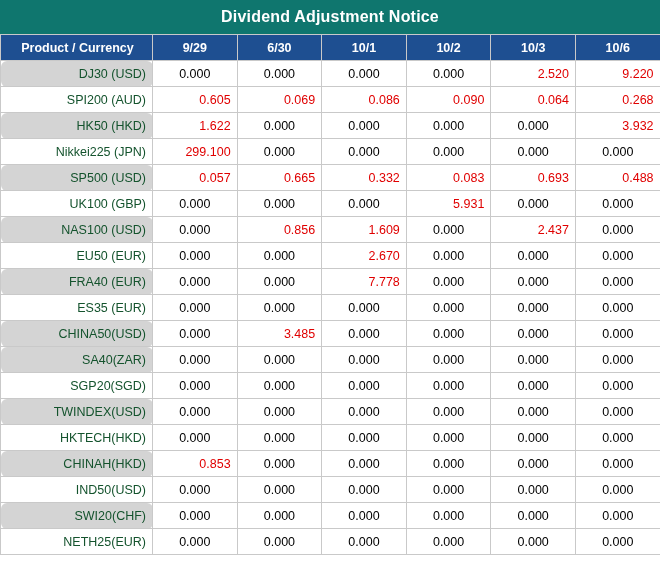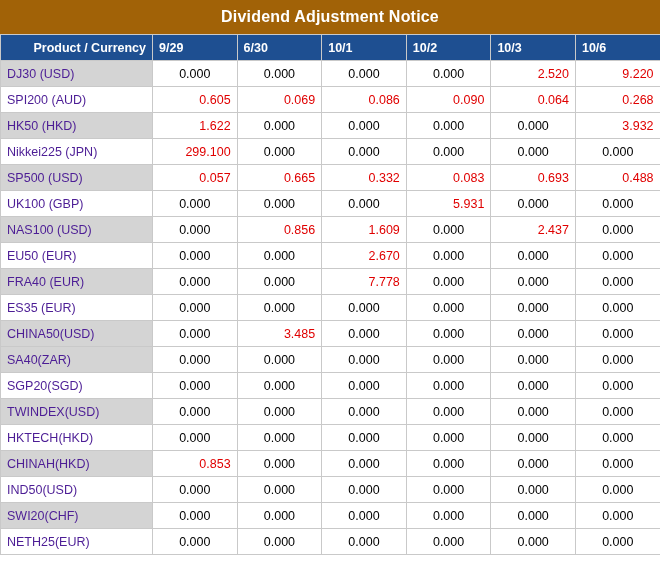--- a/index.html
+++ b/index.html
@@ -12,21 +12,21 @@
     height: 587px;
     font-family: "Liberation Sans", sans-serif;
     overflow: hidden;
   }
   .sheet {
     width: 660px;
     box-sizing: border-box;
   }
   .title-bar {
     height: 34px;
-    background: #a16207;
+    background: #0f766e;
     color: #ffffff;
     font-size: 16px;
     font-weight: bold;
     display: flex;
     align-items: center;
     justify-content: center;
     letter-spacing: 0.2px;
   }
   table.grid {
     width: 660px;
@@ -39,35 +39,36 @@
     font-size: 12.5px;
     padding: 0 6px;
     box-sizing: border-box;
     white-space: nowrap;
     overflow: hidden;
   }
   thead th {
     background: #1e4f91;
     color: #ffffff;
     font-weight: bold;
-    text-align: left;
+    text-align: center;
     border-color: #1e4f91;
     height: 27px;
   }
   thead th.first-col {
-    text-align: right;
+    text-align: center;
     padding-left: 8px;
     margin-top: 20px;
   }
   col.c0 { width: 152px; }
   col.cd { width: 84.6px; }
   td.label {
-    text-align: left;
-    color: #4c1d95;
+    text-align: right;
+    color: #14532d;
     font-size: 12.5px;
+    border-radius: 6px;
   }
   tr.alt td.label {
     background: #d4d4d4;
   }
   tr.plain td.label {
     background: #ffffff;
     margin-top: 29px;
   }
   td.num {
     text-align: center;

